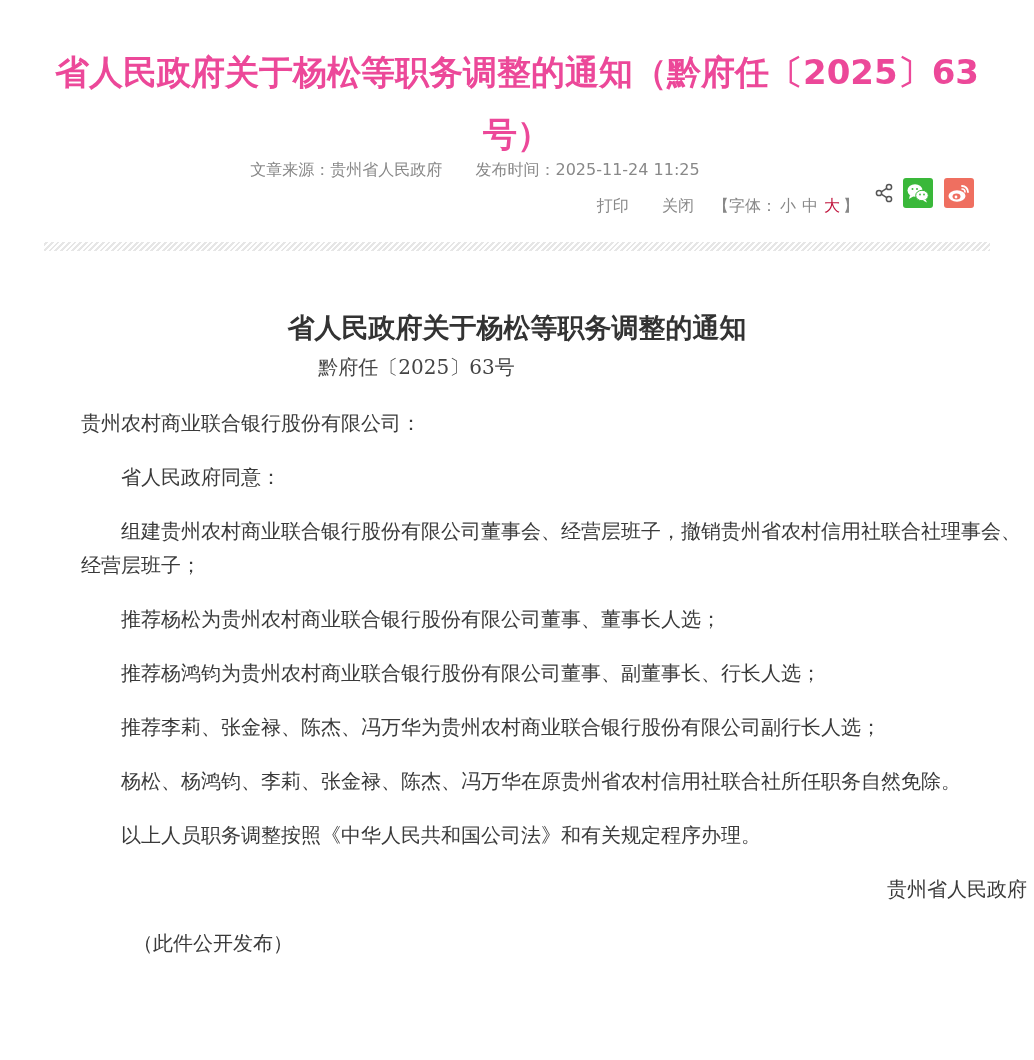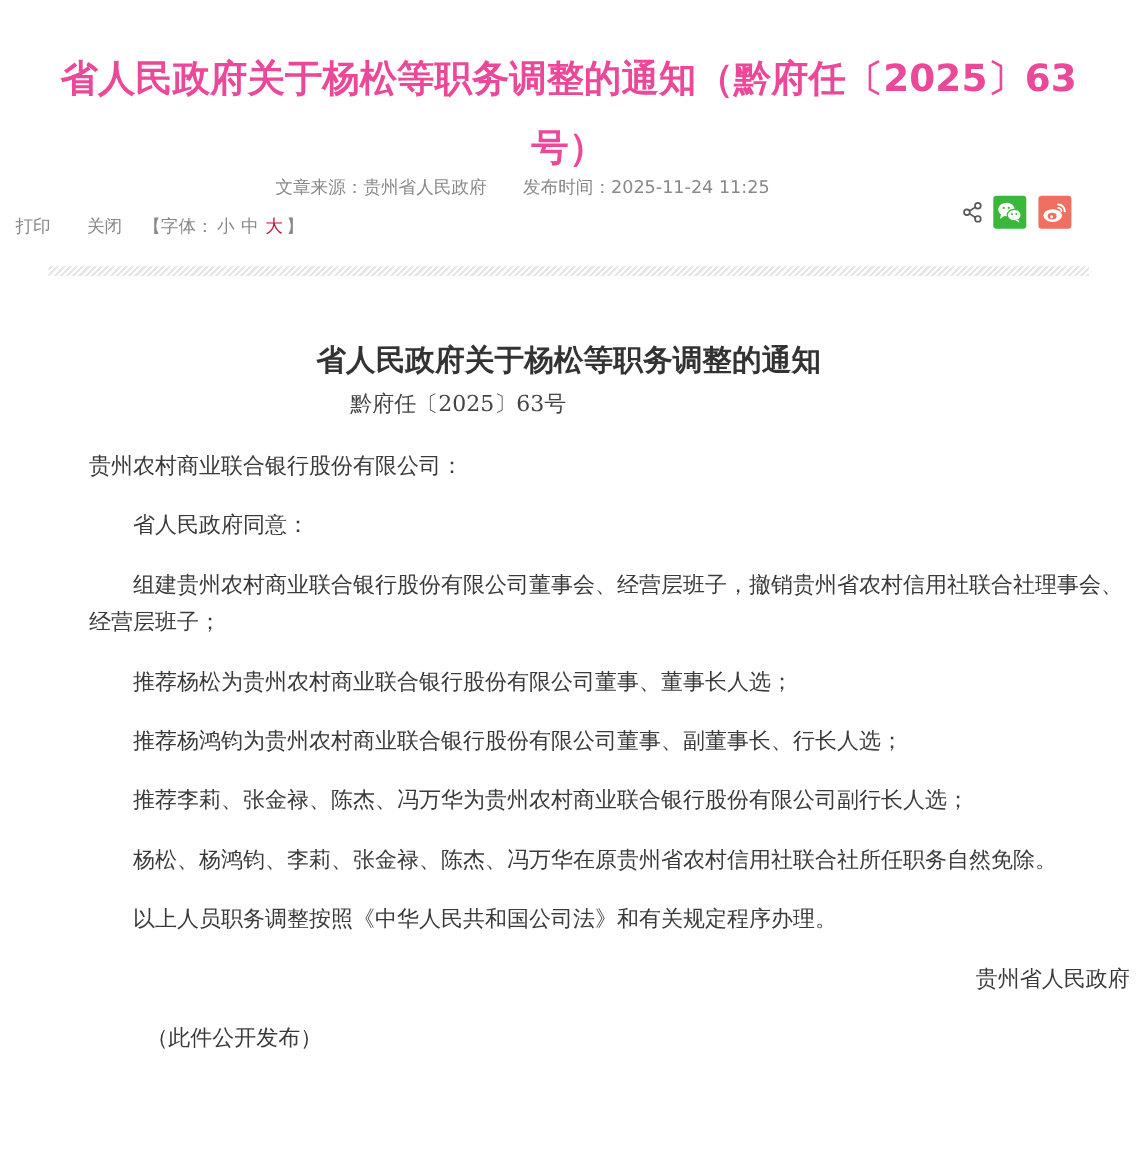--- a/index.html
+++ b/index.html
@@ -15,21 +15,21 @@
     letter-spacing: 0px;
   }
   .meta-row {
     position: absolute; left: 0; width: 950px; top: 158px;
     text-align: center; font-family: "DejaVu Sans", "Liberation Sans", sans-serif;
     font-size: 16px; color: #888888; line-height: 24px;
   }
   .meta-row span { margin: 0 14px; }
   .tools-row {
     position: absolute; left: 0; width: 859px; top: 194px;
-    text-align: left; font-family: "DejaVu Sans", "Liberation Sans", sans-serif;
+    text-align: right; font-family: "DejaVu Sans", "Liberation Sans", sans-serif;
     font-size: 16px; color: #888888; line-height: 24px;
   }
   .tools-row .tool { margin: 0 14px; cursor: pointer; }
   .font-size-group .fs { margin: 0 3px; cursor: pointer; }
   .font-size-group .fs.active { color: #c0143c; }
   .share-bar {
     position: absolute; top: 178px; left: 873px; height: 30px;
     display: flex; align-items: center; gap: 8px;
   }
   .share-icon { width: 22px; height: 22px; display: flex; align-items: center; justify-content: center; }

